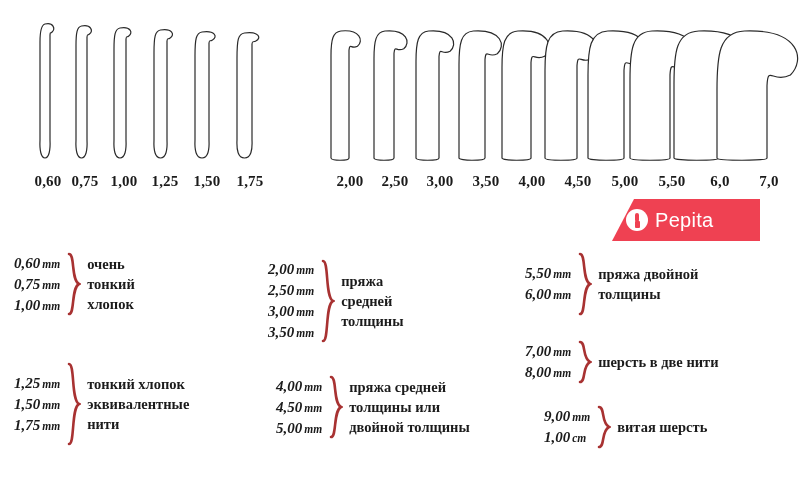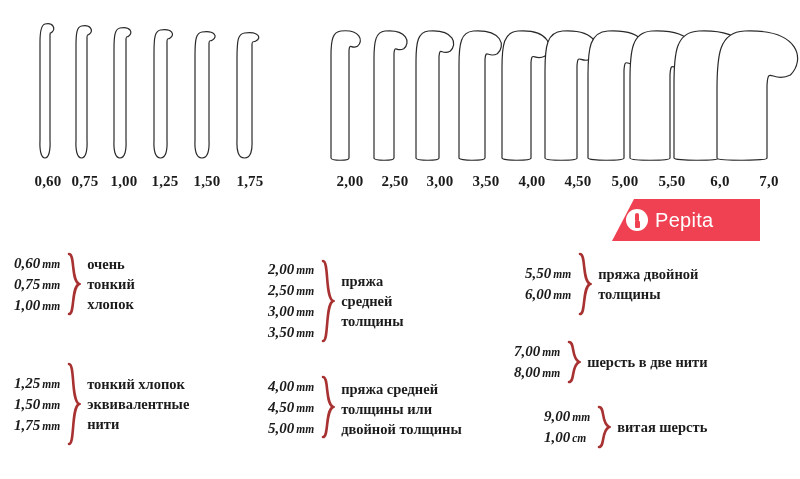--- a/index.html
+++ b/index.html
@@ -395,21 +395,21 @@
              C 8 2, 4 38, 12 42
              C 4 46, 8 82, 2 82" fill="none" stroke="#a83232" stroke-width="2.6" stroke-linecap="round"></path>
         </svg>
       </div>
       <div class="desc">
         <div>пряжа</div>
         <div>средней</div>
         <div>толщины</div>
       </div>
     </div>
-  <div class="group" id="g3" style="left: 268px; top: 375px; align-items: flex-end;">
+  <div class="group" id="g3" style="left: 276px; top: 375px;">
       <div class="sizes">
         <div class="size-line"><span>4,00</span><span class="unit">mm</span></div>
         <div class="size-line"><span>4,50</span><span class="unit">mm</span></div>
         <div class="size-line"><span>5,00</span><span class="unit">mm</span></div>
       </div>
       <div class="brace">
         <svg width="14" height="64" viewBox="0 0 14 64">
           <path d="M 2 2
              C 8 2, 4 28, 12 32
              C 4 36, 8 62, 2 62" fill="none" stroke="#a83232" stroke-width="2.6" stroke-linecap="round"></path>
@@ -431,21 +431,21 @@
           <path d="M 2 2
              C 8 2, 4 28, 12 32
              C 4 36, 8 62, 2 62" fill="none" stroke="#a83232" stroke-width="2.6" stroke-linecap="round"></path>
         </svg>
       </div>
       <div class="desc">
         <div>пряжа двойной</div>
         <div>толщины</div>
       </div>
     </div>
-  <div class="group" id="g5" style="left: 514px; top: 340px;">
+  <div class="group" id="g5" style="left: 525px; top: 340px;">
       <div class="sizes">
         <div class="size-line"><span>7,00</span><span class="unit">mm</span></div>
         <div class="size-line"><span>8,00</span><span class="unit">mm</span></div>
       </div>
       <div class="brace">
         <svg width="14" height="44" viewBox="0 0 14 44">
           <path d="M 2 2
              C 8 2, 4 18, 12 22
              C 4 26, 8 42, 2 42" fill="none" stroke="#a83232" stroke-width="2.6" stroke-linecap="round"></path>
         </svg>

